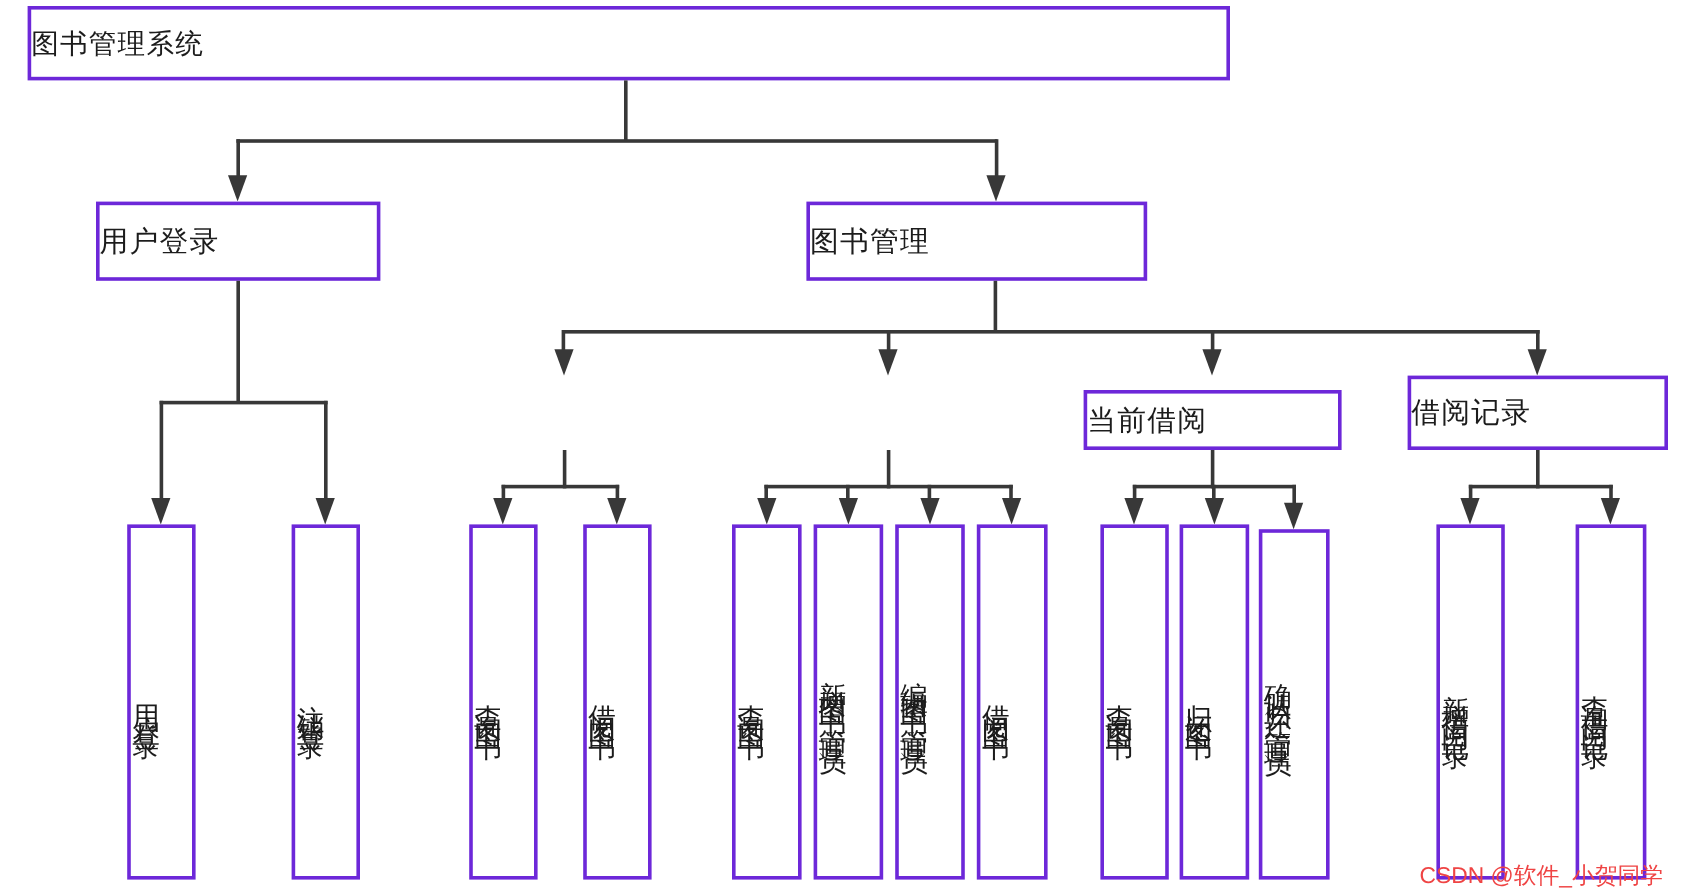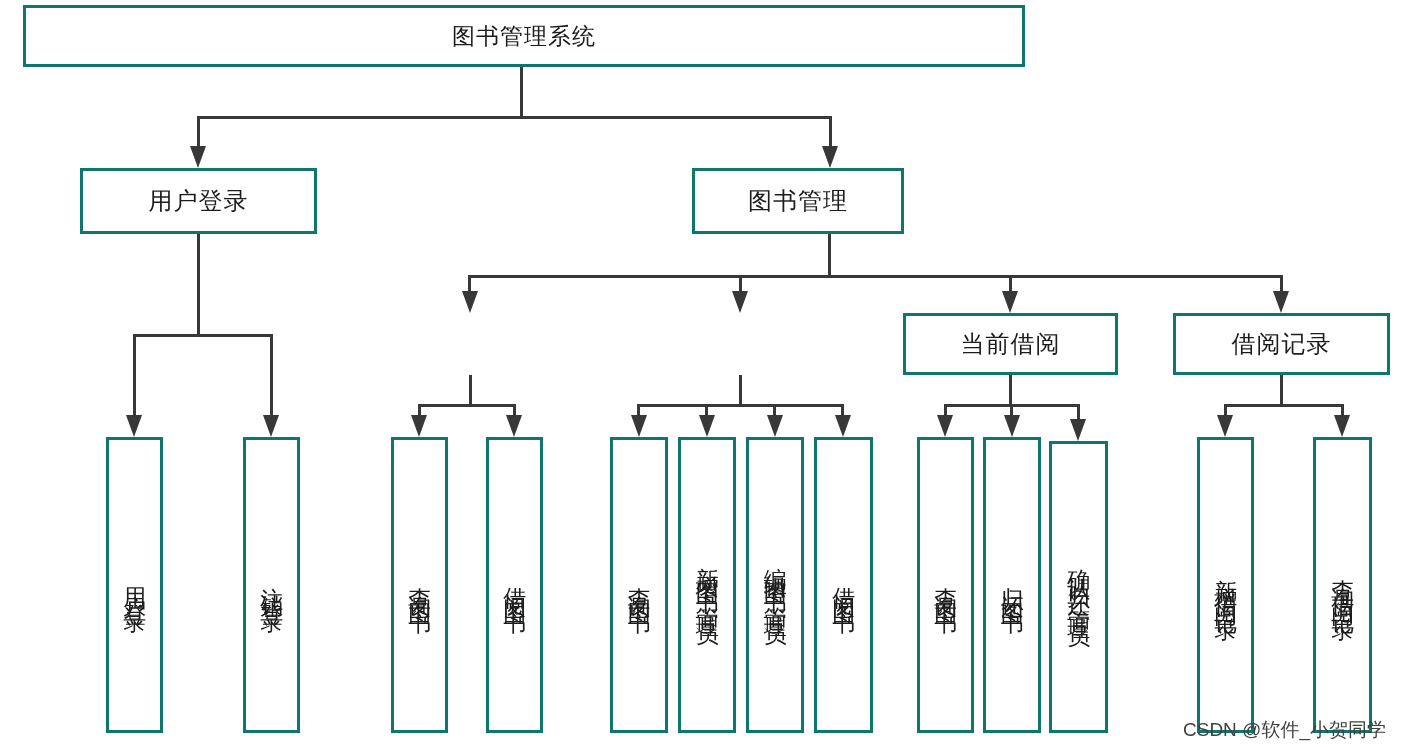--- a/index.html
+++ b/index.html
@@ -7,25 +7,25 @@
     position: relative;
     width: 1405px;
     height: 747px;
     background: #ffffff;
     font-family: "Liberation Sans", "DejaVu Sans", sans-serif;
     overflow: hidden;
   }
   .node {
     position: absolute;
     box-sizing: border-box;
-    border: 3px solid #0f766e;
+    border: 3px solid #6d28d9;
     background: #ffffff;
     display: flex;
     align-items: center;
-    justify-content: center;
+    justify-content: flex-start;
     color: #1c1c1c;
   }
   .hlabel {
     font-size: 24px;
     letter-spacing: 1px;
     white-space: nowrap;
   }
   .root .hlabel { font-size: 23px; }
   .vtext {
     writing-mode: vertical-rl;
@@ -46,21 +46,21 @@
     height: 0;
     border-left: 8px solid transparent;
     border-right: 8px solid transparent;
     border-top: 22px solid #383838;
   }
   .watermark {
     position: absolute;
     left: 1183px;
     top: 717px;
     font-size: 19px;
-    color: #404040;
+    color: #ef4444;
     white-space: nowrap;
     z-index: 5;
     text-align: center;
   }
 </style>
 </head>
 <body>
 
 <div id="canvas">
 
@@ -73,21 +73,21 @@
     <div class="ln" style="left:197px;top:116px;width:634px;height:3px"></div>
     <div class="ln" style="left:197px;top:116px;width:3px;height:34px"></div>
     <div class="ah" style="left:190px;top:146px"></div>
     <div class="ln" style="left:829px;top:116px;width:3px;height:34px"></div>
     <div class="ah" style="left:822px;top:146px"></div>
   </div>
 
   <div class="node" style="left:80px;top:168px;width:237px;height:66px">
     <span class="hlabel">用户登录</span>
   </div>
-  <div class="node" style="left:692px;top:168px;width:212px;height:66px">
+  <div class="node" style="left:672px;top:168px;width:284px;height:66px">
     <span class="hlabel">图书管理</span>
   </div>
 
   <div>
     <div class="ln" style="left:197px;top:234px;width:3px;height:102px"></div>
     <div class="ln" style="left:133px;top:334px;width:140px;height:3px"></div>
     <div class="ln" style="left:133px;top:334px;width:3px;height:82px"></div>
     <div class="ah" style="left:126px;top:415px"></div>
     <div class="ln" style="left:270px;top:334px;width:3px;height:82px"></div>
     <div class="ah" style="left:263px;top:415px"></div>
@@ -99,21 +99,21 @@
     <div class="ln" style="left:468px;top:275px;width:3px;height:18px"></div>
     <div class="ah" style="left:462px;top:291px"></div>
     <div class="ln" style="left:739px;top:275px;width:3px;height:18px"></div>
     <div class="ah" style="left:732px;top:291px"></div>
     <div class="ln" style="left:1009px;top:275px;width:3px;height:18px"></div>
     <div class="ah" style="left:1002px;top:291px"></div>
     <div class="ln" style="left:1280px;top:275px;width:3px;height:18px"></div>
     <div class="ah" style="left:1273px;top:291px"></div>
   </div>
 
-  <div class="node" style="left:903px;top:313px;width:215px;height:62px">
+  <div class="node" style="left:903px;top:325px;width:215px;height:50px">
     <span class="hlabel">当前借阅</span>
   </div>
   <div class="node" style="left:1173px;top:313px;width:217px;height:62px">
     <span class="hlabel">借阅记录</span>
   </div>
 
   <div>
     <div class="ln" style="left:469px;top:375px;width:3px;height:32px"></div>
     <div class="ln" style="left:418px;top:404px;width:98px;height:3px"></div>
     <div class="ln" style="left:418px;top:404px;width:3px;height:13px"></div>

